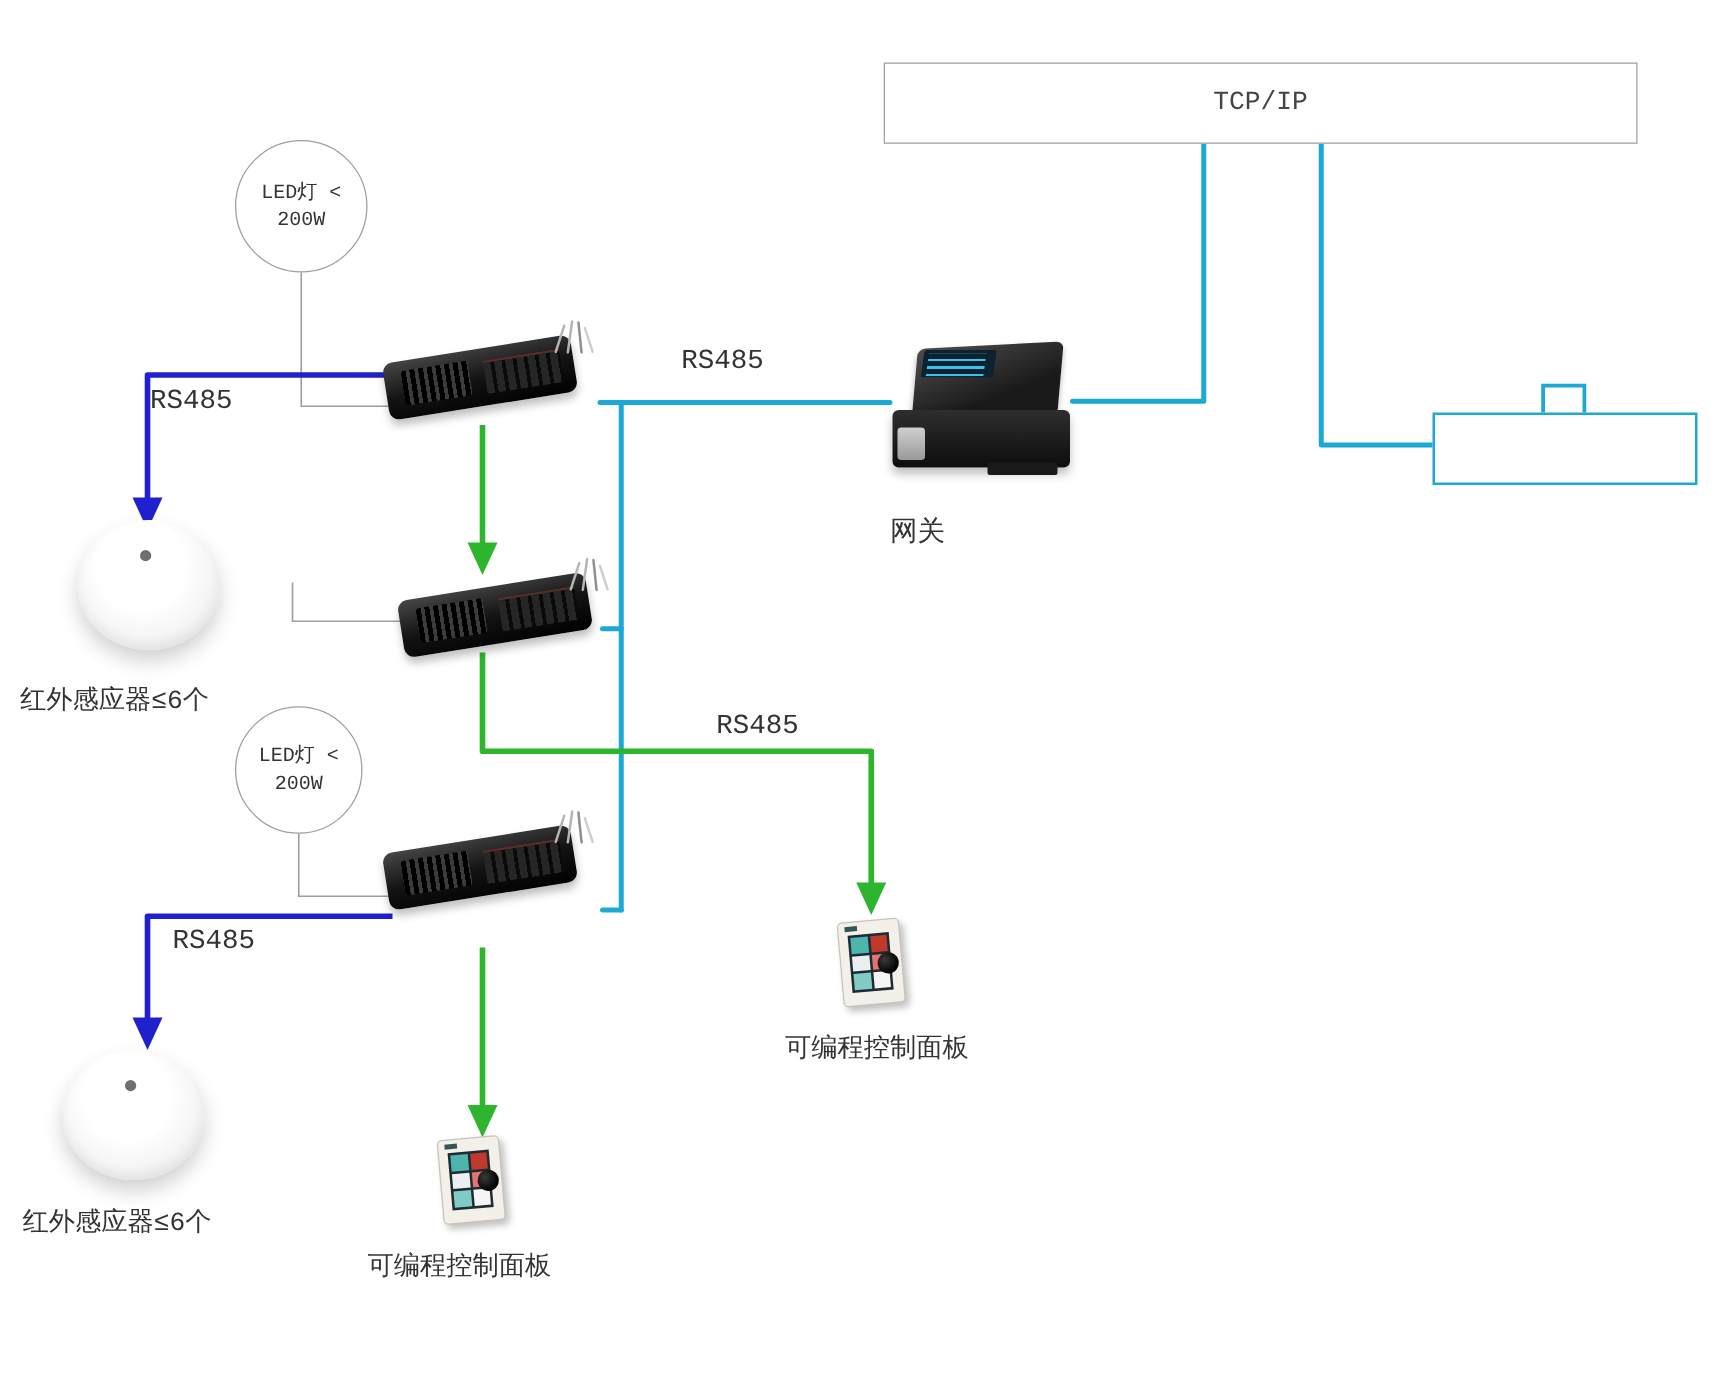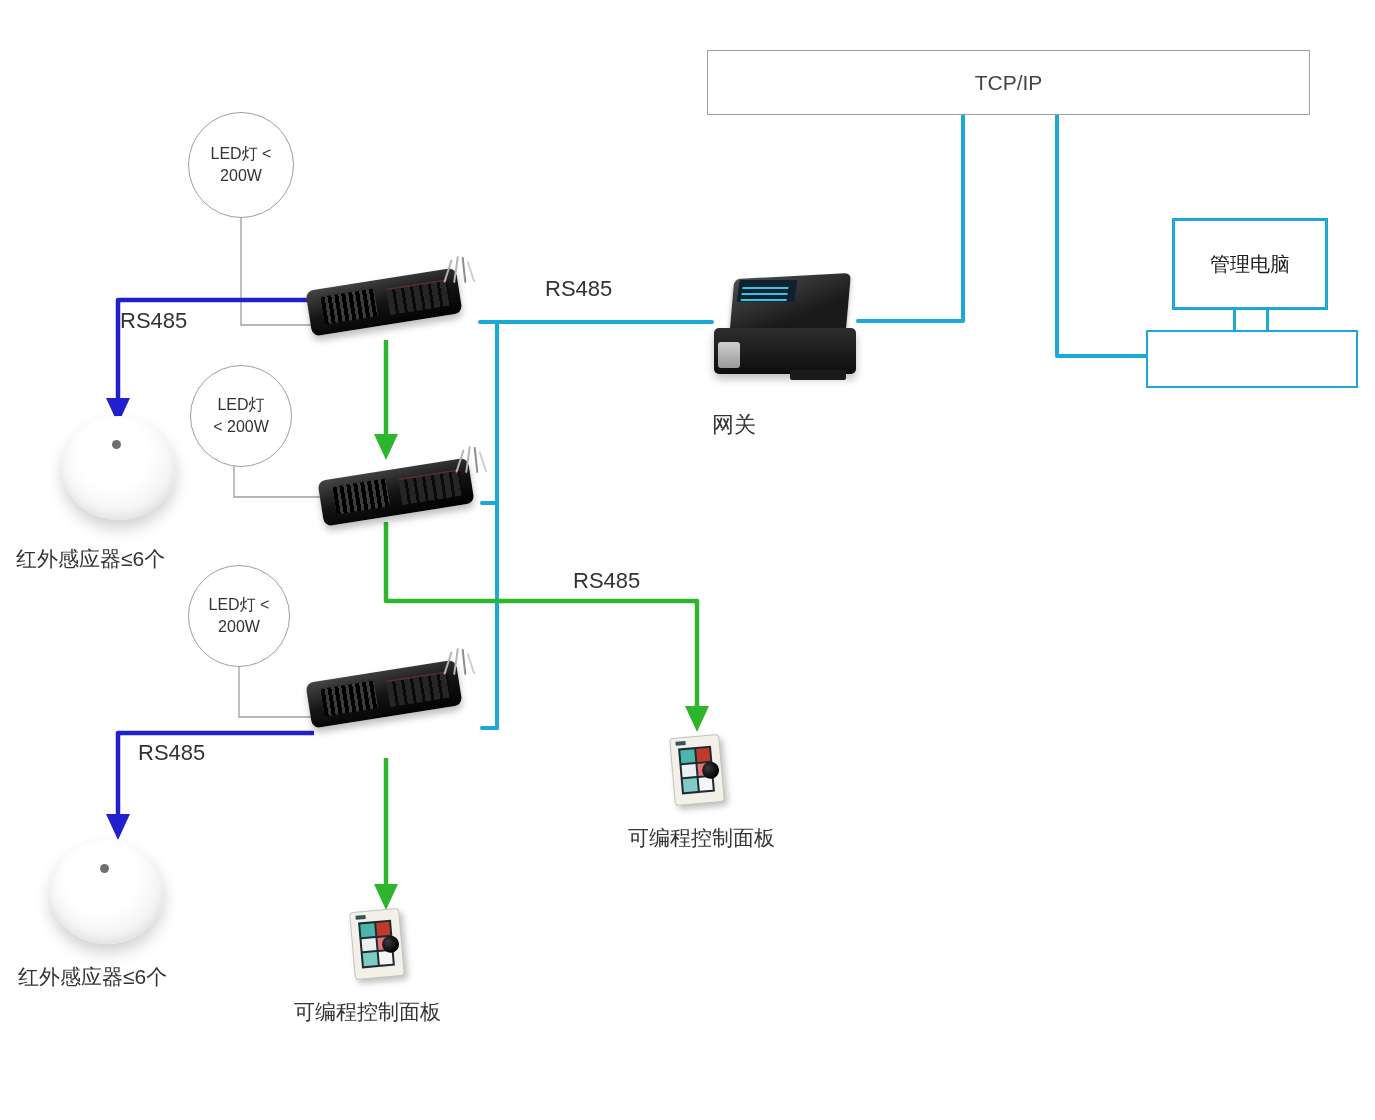--- a/index.html
+++ b/index.html
@@ -1,21 +1,21 @@
 <!DOCTYPE html>
 <html style="--cyan: #1ca9d6; --blue: #2020cc; --green: #2db52d;"><head>
 <meta charset="utf-8">
 <style>
   :root{
     --cyan:#1ca9d6; --blue:#2020cc; --green:#2db52d;
   }
   html,body{margin:0;padding:0;background:#fff;}
   .canvas{
     position:relative; width:1375px; height:1120px; background:#ffffff;
-    font-family:Liberation Sans, sans-serif; overflow:hidden;
+    font-family:Liberation Mono, monospace; overflow:hidden;
   }
   .wires{position:absolute;left:0;top:0;}
   .wire-cyan{stroke:var(--cyan,#1ca9d6);stroke-width:4;fill:none;stroke-linejoin:round;stroke-linecap:round;}
   .wire-blue{stroke:var(--blue,#2020cc);stroke-width:4.5;fill:none;stroke-linejoin:round;}
   .wire-green{stroke:var(--green,#2db52d);stroke-width:4.5;fill:none;stroke-linejoin:round;}
   .wire-gray{stroke:#9e9e9e;stroke-width:1.3;fill:none;}
   .arrow-blue{fill:var(--blue,#2020cc);}
   .arrow-green{fill:var(--green,#2db52d);}
 
   .tcpip{
@@ -154,33 +154,26 @@
     <path class="wire-green" d="M386,522 V601 H697 V708"></path>
     <polygon class="arrow-green" points="685,706 709,706 697,732"></polygon>
     <path class="wire-green" d="M386,758 V886"></path>
     <polygon class="arrow-green" points="374,884 398,884 386,910"></polygon>
   </svg>
 
   <div class="tcpip">
     <span>TCP/IP</span>
   </div>
 
-  <div class="monitor">
-    <span>管理电脑</span>
-  </div>
   <div class="monitor-stand"></div>
   <div class="computer-base"></div>
 
   <div class="led-circle led-c1">
     <span>LED灯 &lt;</span>
     <span>200W</span>
-  </div>
-  <div class="led-circle led-c2">
-    <span>LED灯</span>
-    <span>&lt; 200W</span>
   </div>
   <div class="led-circle led-c3">
     <span>LED灯 &lt;</span>
     <span>200W</span>
   </div>
 
   <div class="controller ctrl1">
     <div class="ctrl-body">
       <div class="ctrl-grille"></div>
       <div class="ctrl-terms"></div>

